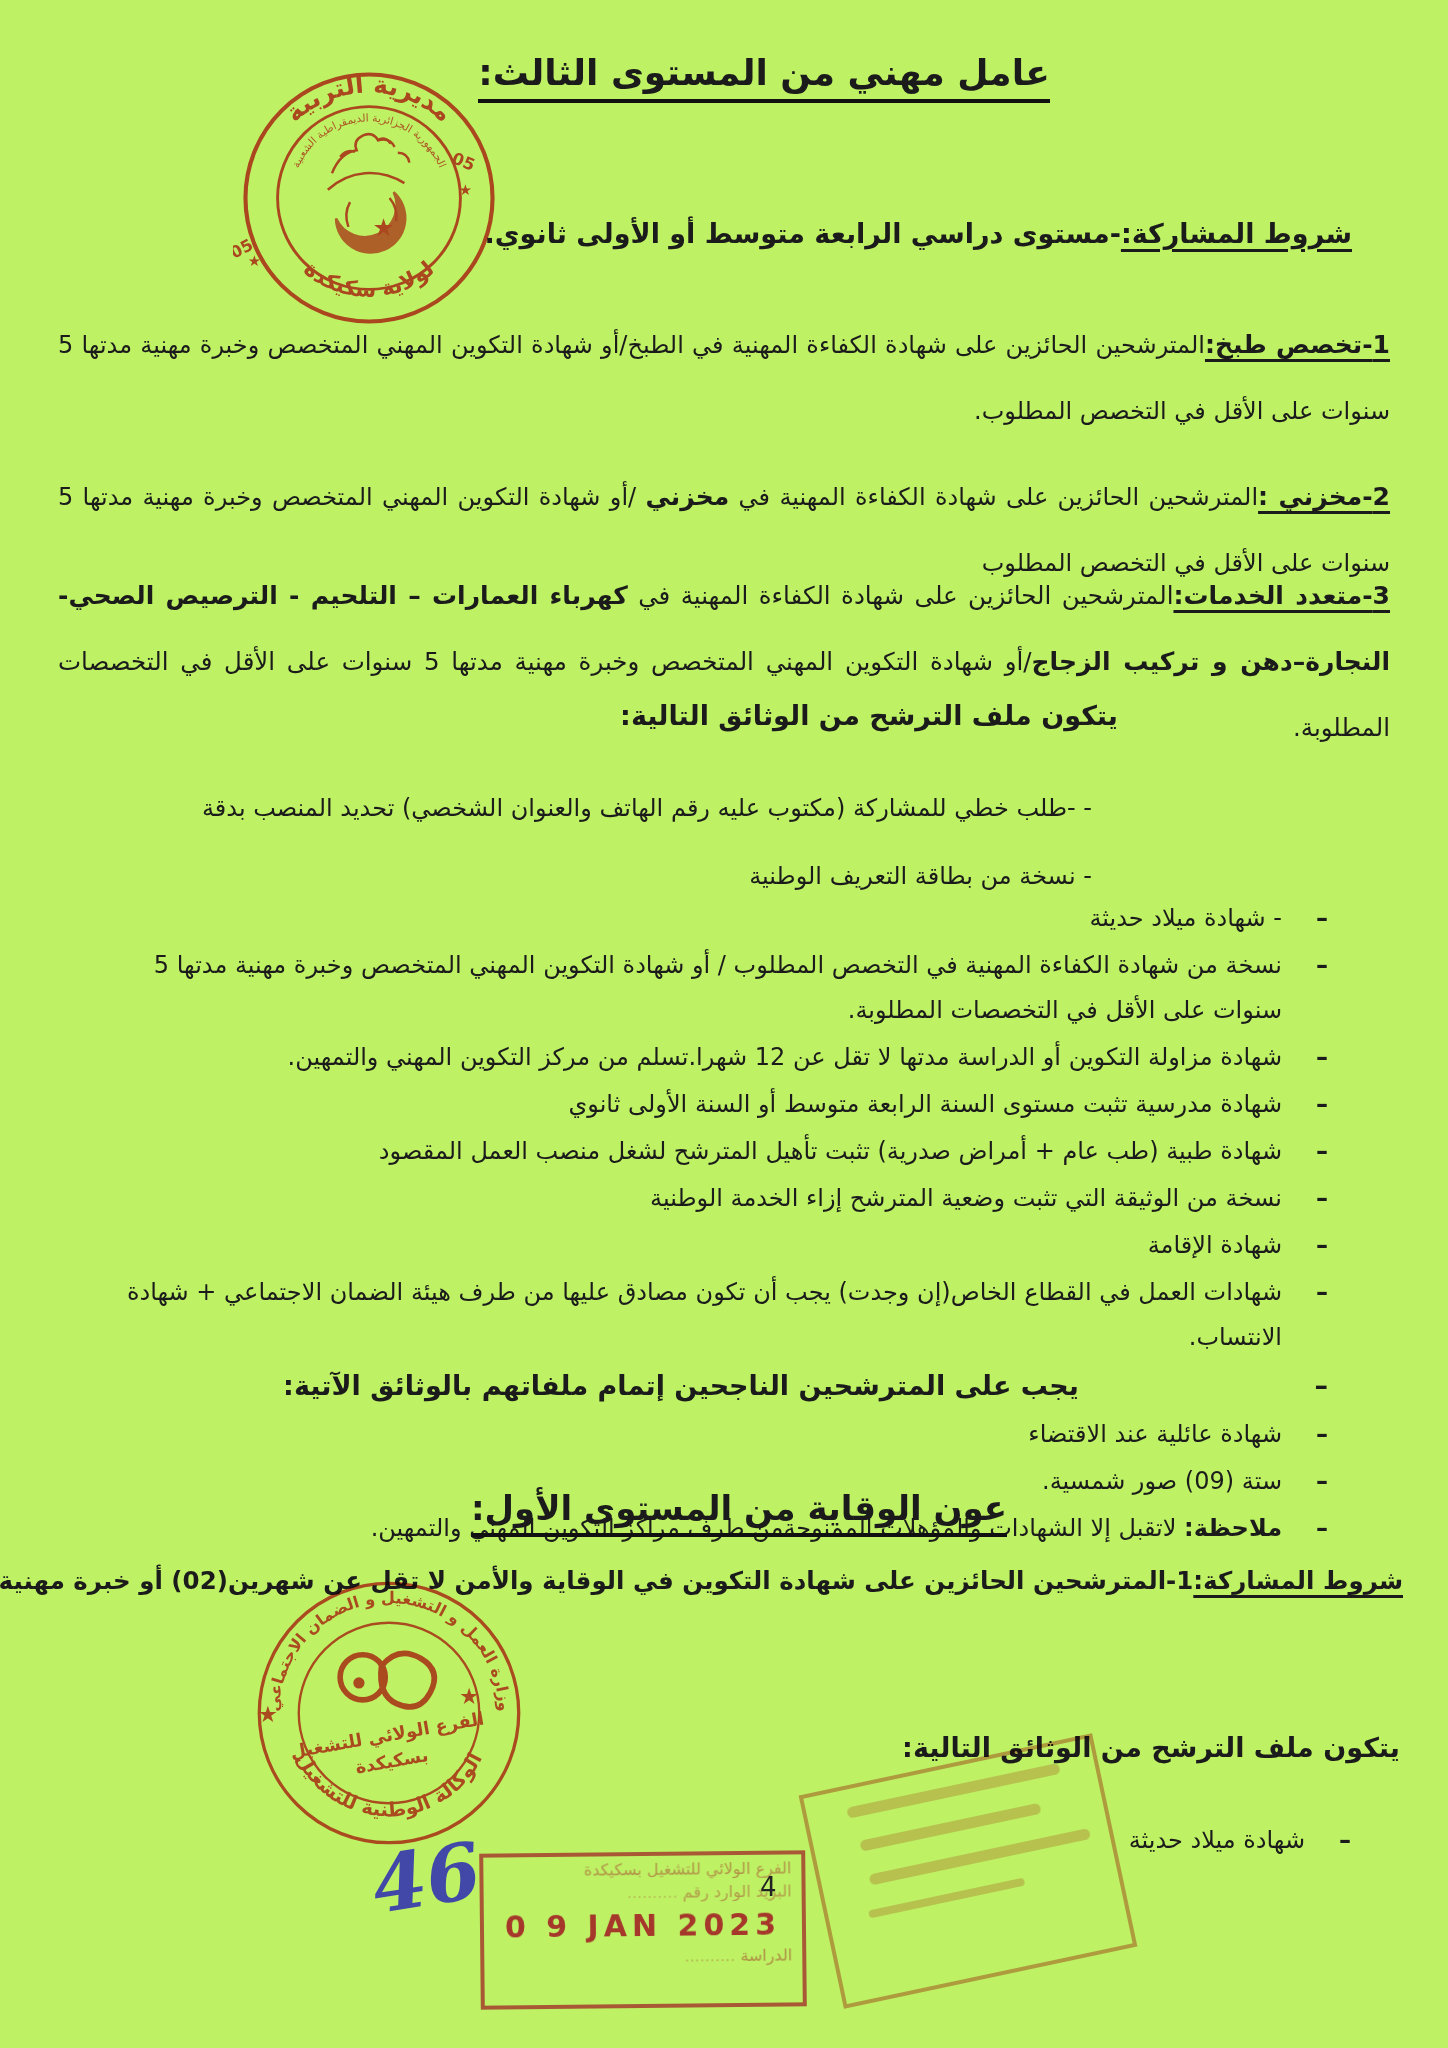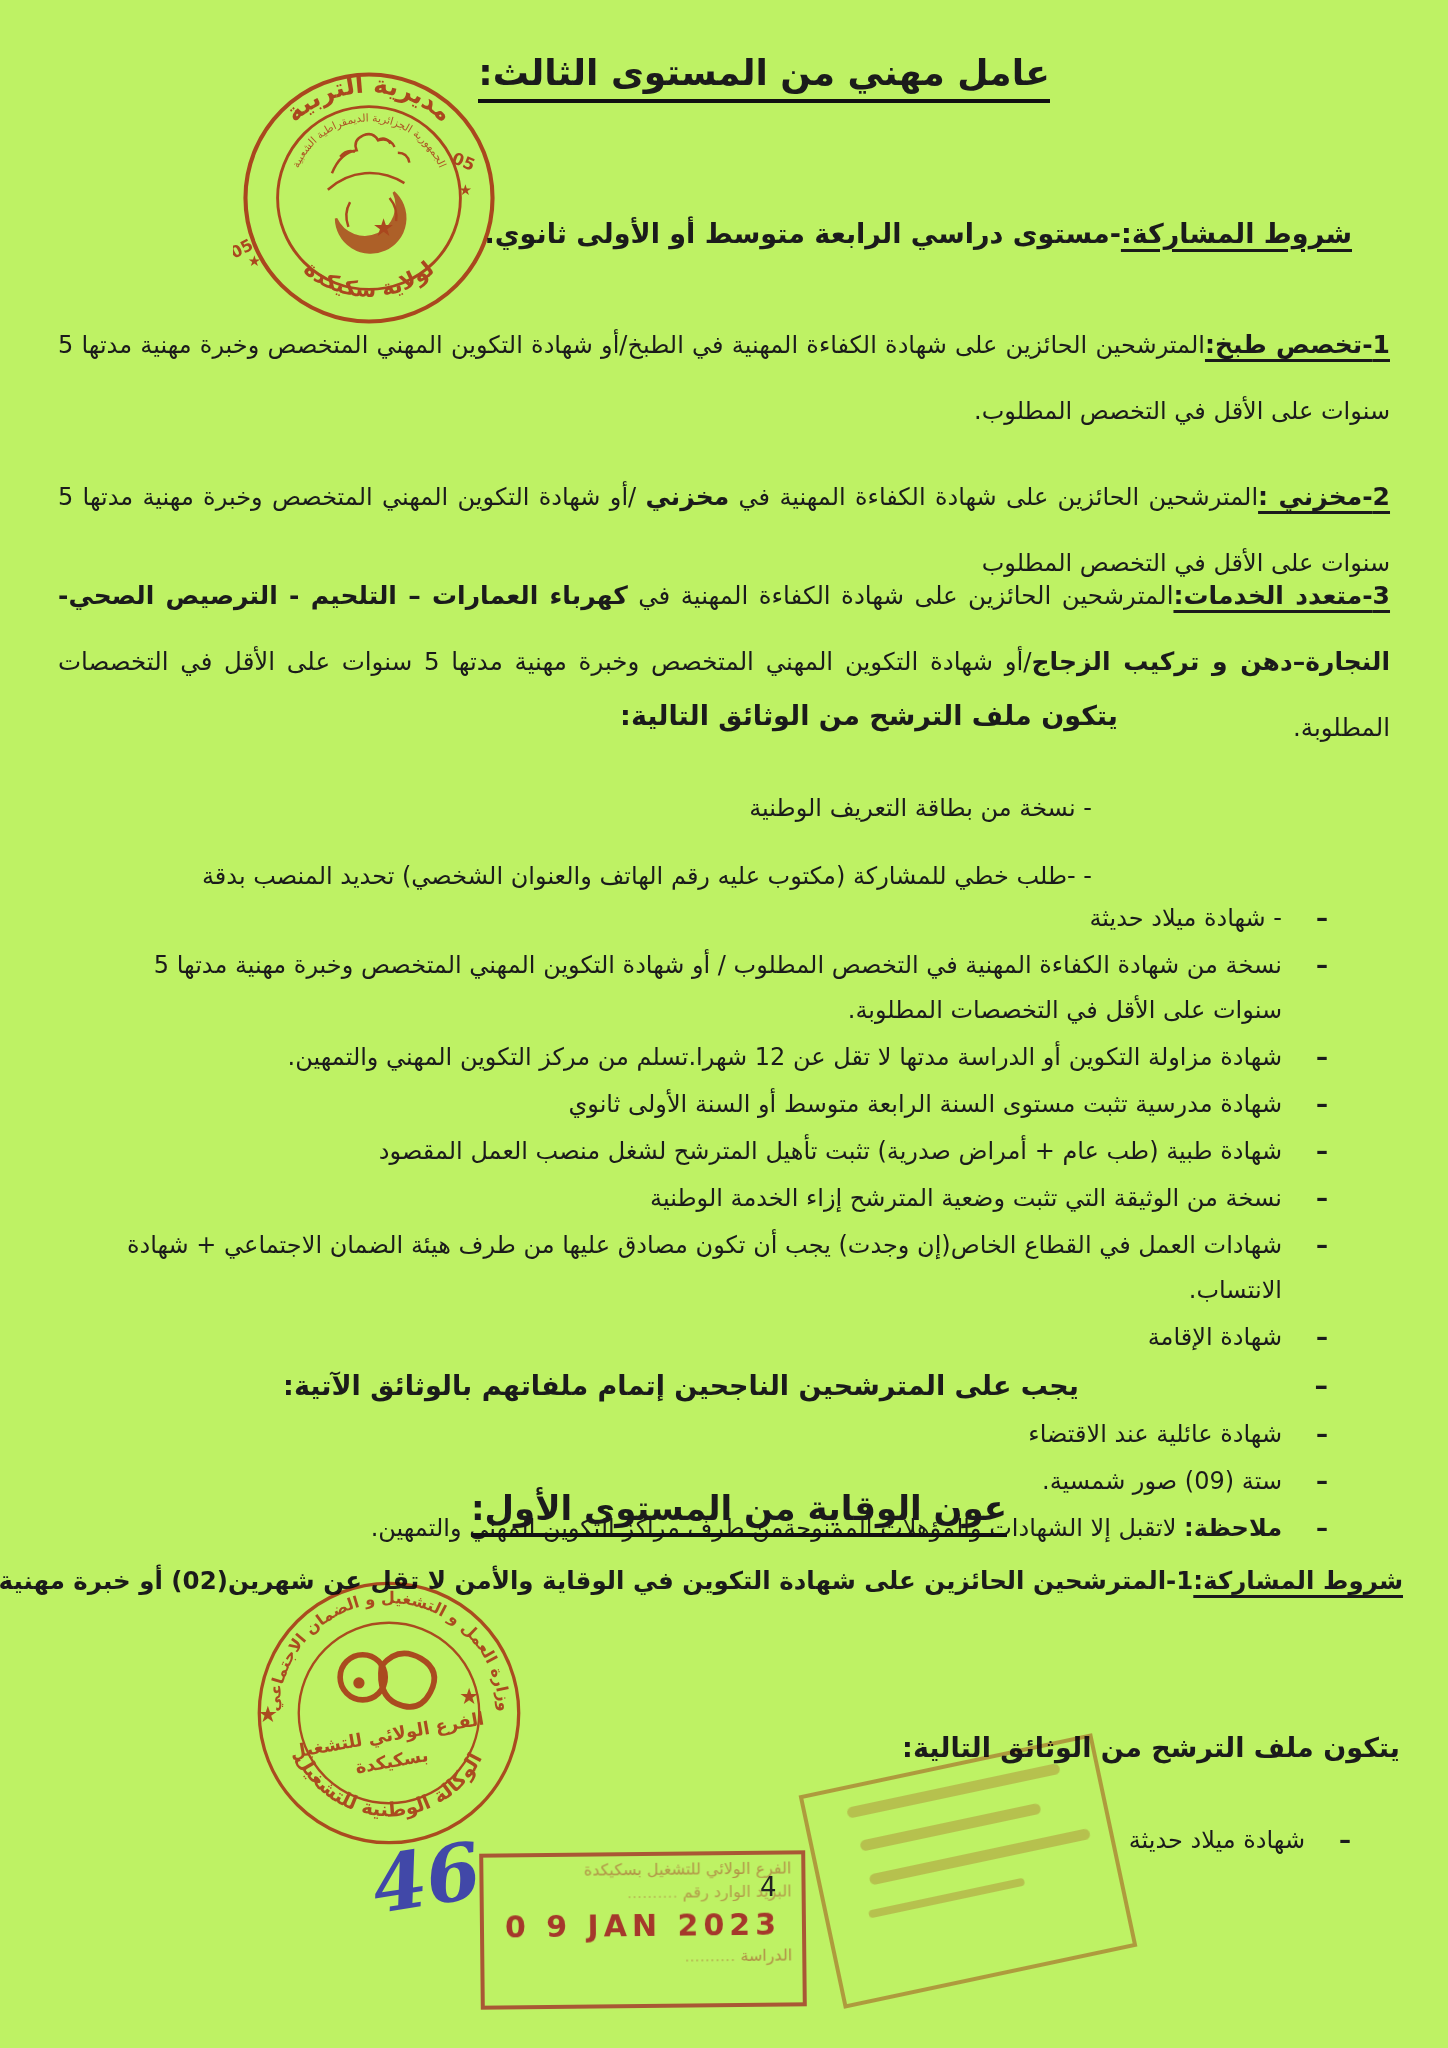--- a/index.html
+++ b/index.html
@@ -103,33 +103,33 @@
   <p class="abs spec spec2">
     <span class="lead">2-مخزني :</span><span>المترشحين الحائزين على شهادة الكفاءة المهنية في </span><span class="b">مخزني</span><span> /أو شهادة التكوين المهني المتخصص وخبرة مهنية مدتها 5 سنوات على الأقل في التخصص المطلوب</span>
   </p>
   <p class="abs spec spec3">
     <span class="lead">3-متعدد الخدمات:</span><span>المترشحين الحائزين على شهادة الكفاءة المهنية في </span><span class="b">كهرباء العمارات – التلحيم - الترصيص الصحي- النجارة–دهن و تركيب الزجاج</span><span>/أو شهادة التكوين المهني المتخصص وخبرة مهنية مدتها 5 سنوات على الأقل في التخصصات المطلوبة.</span>
   </p>
 
   <div class="abs file-heading fh1">يتكون ملف الترشح من الوثائق التالية:</div>
 
   <div class="abs req">
+    <div class="item">- -طلب خطي للمشاركة (مكتوب عليه رقم الهاتف والعنوان الشخصي) تحديد المنصب بدقة</div>
     <div class="item">- نسخة من بطاقة التعريف الوطنية</div>
-    <div class="item">- -طلب خطي للمشاركة (مكتوب عليه رقم الهاتف والعنوان الشخصي) تحديد المنصب بدقة</div>
   </div>
 
   <ul class="abs dashlist dl1">
     <li>- شهادة ميلاد حديثة</li>
     <li>نسخة من شهادة الكفاءة المهنية في التخصص المطلوب / أو شهادة التكوين المهني المتخصص وخبرة مهنية مدتها 5 سنوات على الأقل في التخصصات المطلوبة.</li>
     <li>شهادة مزاولة التكوين أو الدراسة مدتها لا تقل عن 12 شهرا.تسلم من مركز التكوين المهني والتمهين.</li>
     <li>شهادة مدرسية تثبت مستوى السنة الرابعة متوسط أو السنة الأولى ثانوي</li>
     <li>شهادة طبية (طب عام + أمراض صدرية) تثبت تأهيل المترشح لشغل منصب العمل المقصود</li>
     <li>نسخة من الوثيقة التي تثبت وضعية المترشح إزاء الخدمة الوطنية</li>
+    <li>شهادة الإقامة</li>
     <li>شهادات العمل في القطاع الخاص(إن وجدت) يجب أن تكون مصادق عليها من طرف هيئة الضمان الاجتماعي + شهادة الانتساب.</li>
-    <li>شهادة الإقامة</li>
     <li class="big">يجب على المترشحين الناجحين إتمام ملفاتهم بالوثائق الآتية:</li>
     <li>شهادة عائلية عند الاقتضاء</li>
     <li>ستة (09) صور شمسية.</li>
     <li><span class="lead">ملاحظة:</span> <span>لاتقبل إلا الشهادات والمؤهلات الممنوحةمن طرف مراكز التكوين المهني والتمهين.</span></li>
   </ul>
 
   <div class="abs title2">
     <span class="t">عون الوقاية من المستوى الأول:</span>
   </div>
 

